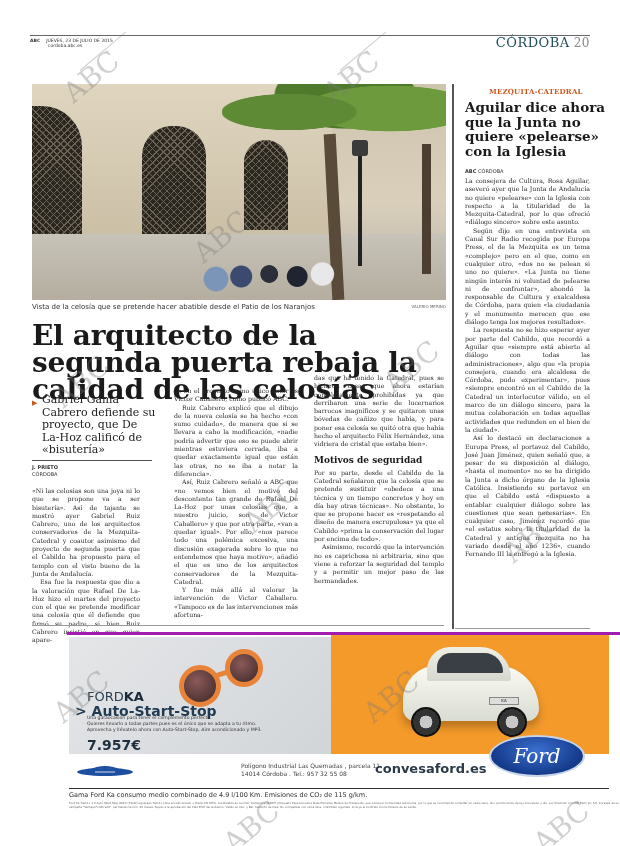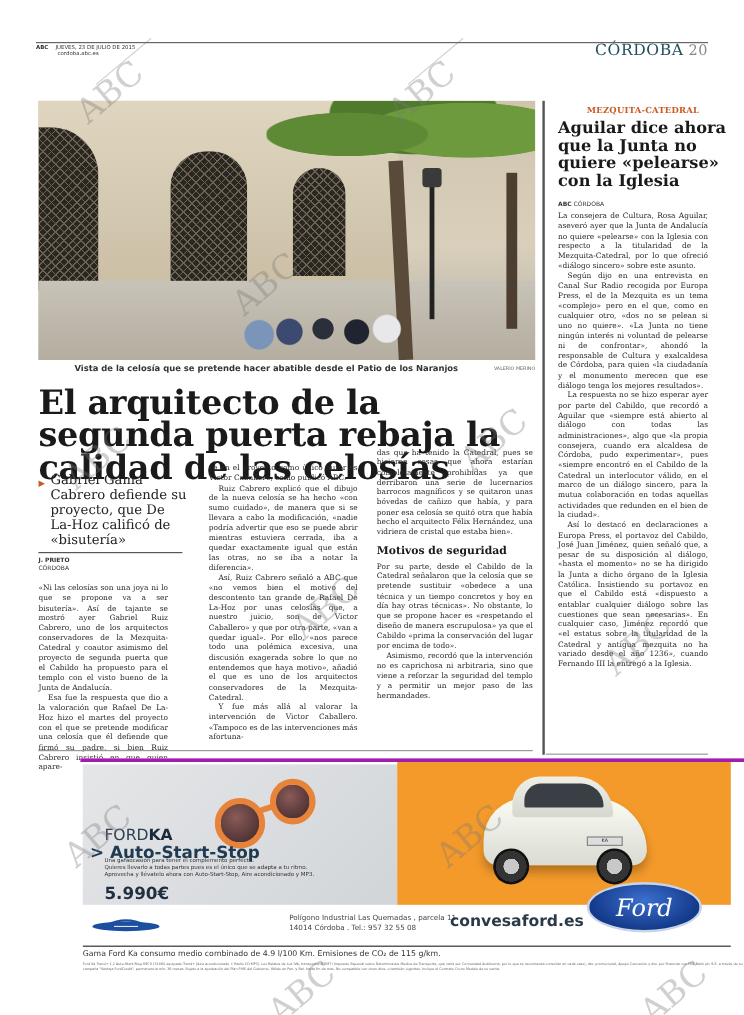--- a/index.html
+++ b/index.html
@@ -26,21 +26,21 @@
   .photo .ground { position: absolute; left: 0; top: 150px; width: 414px; height: 66px; background: linear-gradient(180deg,#c8c3b8,#b4ada0); }
   .photo .tree { position: absolute; left: 190px; top: 0; width: 224px; height: 70px;
     background: radial-gradient(ellipse at 30% 40%, #5e8a36 0 30%, transparent 31%), radial-gradient(ellipse at 75% 35%, #6d9a3c 0 35%, transparent 36%), radial-gradient(ellipse at 55% 15%, #4f7a2c 0 40%, transparent 41%); }
   .photo .trunk { position: absolute; left: 296px; top: 50px; width: 12px; height: 166px; background: #5a4a3a; transform: rotate(-3deg); }
   .photo .trunk2 { position: absolute; left: 390px; top: 60px; width: 9px; height: 130px; background: #4c3e30; }
   .photo .lamp { position: absolute; left: 326px; top: 62px; width: 4px; height: 120px; background: #222; }
   .photo .lamphead { position: absolute; left: 320px; top: 56px; width: 16px; height: 16px; background: #3a3a3a; border-radius: 3px; }
   .photo .people { position: absolute; left: 170px; top: 165px; width: 140px; height: 50px;
     background: radial-gradient(circle at 10% 60%, #7a95b8 0 9%, transparent 10%), radial-gradient(circle at 28% 55%, #3b4a6e 0 10%, transparent 11%), radial-gradient(circle at 48% 50%, #2b2f3a 0 11%, transparent 12%), radial-gradient(circle at 68% 55%, #1f2430 0 10%, transparent 11%), radial-gradient(circle at 86% 50%, #e8e8ea 0 9%, transparent 10%); }
 
-  .caption { position: absolute; left: 32px; top: 303px; font-size: 7px; font-weight: bold; color: #333; font-family: "DejaVu Sans", sans-serif; margin-left: 30px; }
+  .caption { position: absolute; left: 32px; top: 303px; font-size: 7px; font-weight: normal; color: #333; font-family: "DejaVu Sans", sans-serif; }
   .credit { position: absolute; right: 174px; top: 304px; font-size: 4px; color: #666; font-family: "DejaVu Sans", sans-serif; }
 
   
   .headline { position: absolute; left: 32px; top: 322px; width: 420px; font-size: 28px; font-weight: bold; line-height: 27px; color: #1a1a1a; letter-spacing: -0.3px; }
 
   
   .subhead { position: absolute; left: 32px; top: 394px; width: 125px; font-size: 11px; line-height: 12.5px; color: #222; padding-left: 10px; }
   .subhead .tri { position: absolute; left: 0; top: 3px; color: #c85a22; font-size: 7px; }
   .divider-l { position: absolute; left: 32px; top: 460px; width: 120px; height: 1px; background: #555; }
   .byline { position: absolute; left: 32px; top: 464px; font-size: 5px; line-height: 7px; color: #333; font-family: "DejaVu Sans", sans-serif; }
@@ -182,21 +182,21 @@
       <div class="bridge"></div>
       <div class="lens l2"></div>
     </div>
     <div class="ad-brand"><span>FORD</span><b>KA</b></div>
     <div class="ad-sub"><span>&gt; </span><span>Auto-Start-Stop</span></div>
     <div class="ad-copy">
       <div>Una gafaocasión para tener el complemento perfecto.</div>
       <div>Quieres llevarlo a todas partes pues es el único que se adapta a tu ritmo.</div>
       <div>Aprovecha y llévatelo ahora con Auto-Start-Stop, Aire acondicionado y MP3.</div>
     </div>
-    <div class="ad-price">5.990€</div>
+    <div class="ad-price">7.957€</div>
   </div>
   <div class="ad-right"></div>
   <div class="car">
     <div class="body"></div>
     <div class="roof"></div>
     <div class="win"></div>
     <div class="plate">KA</div>
     <div class="w1"></div>
     <div class="w2"></div>
   </div>

